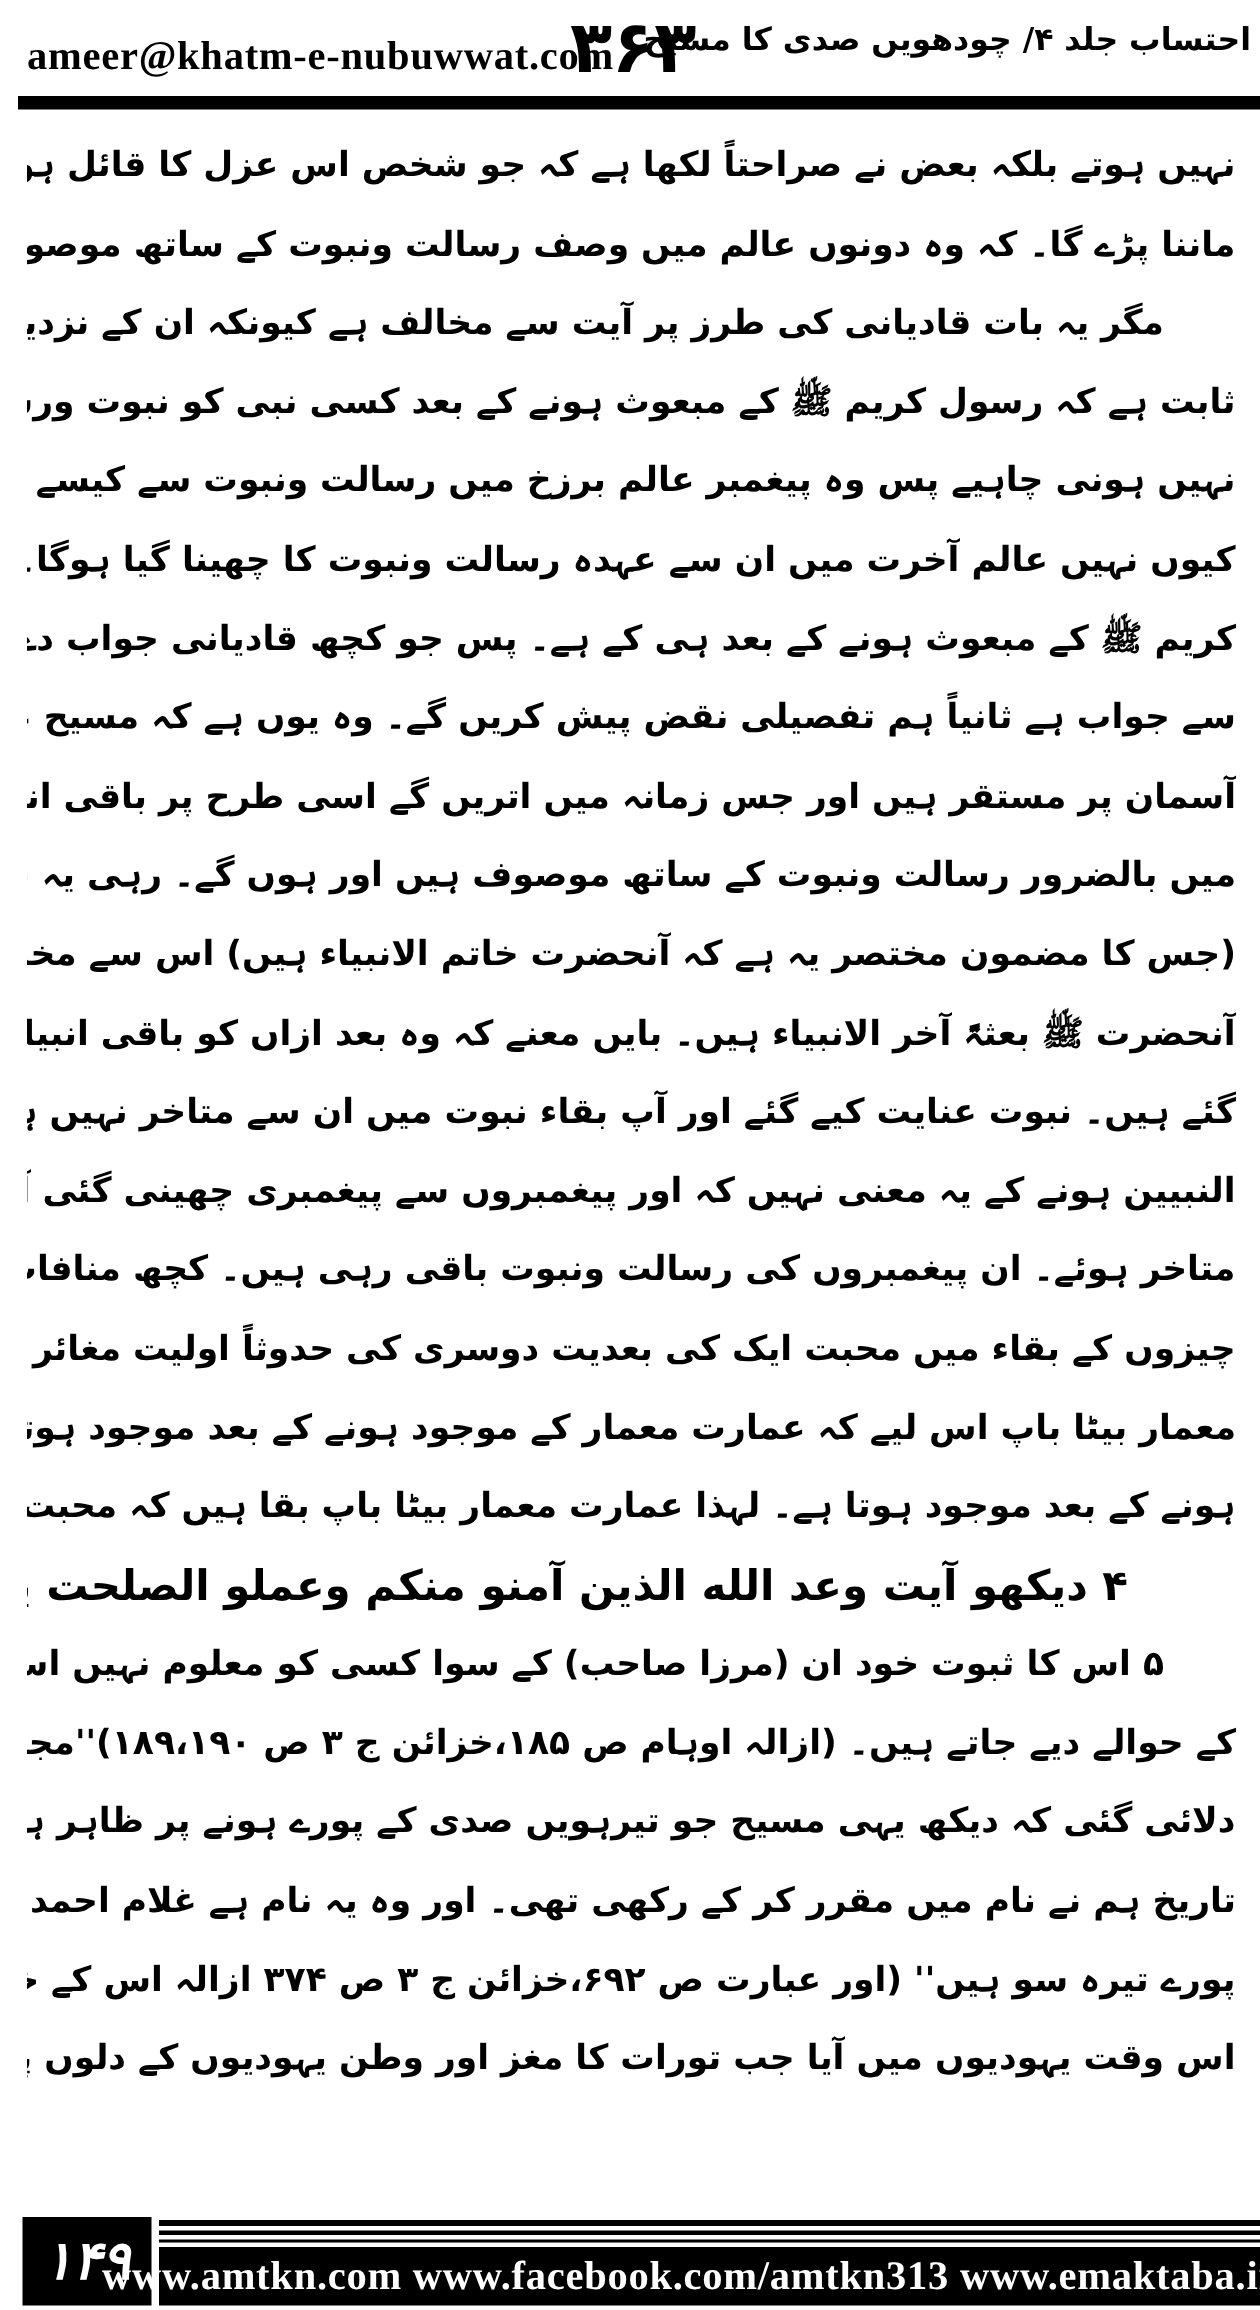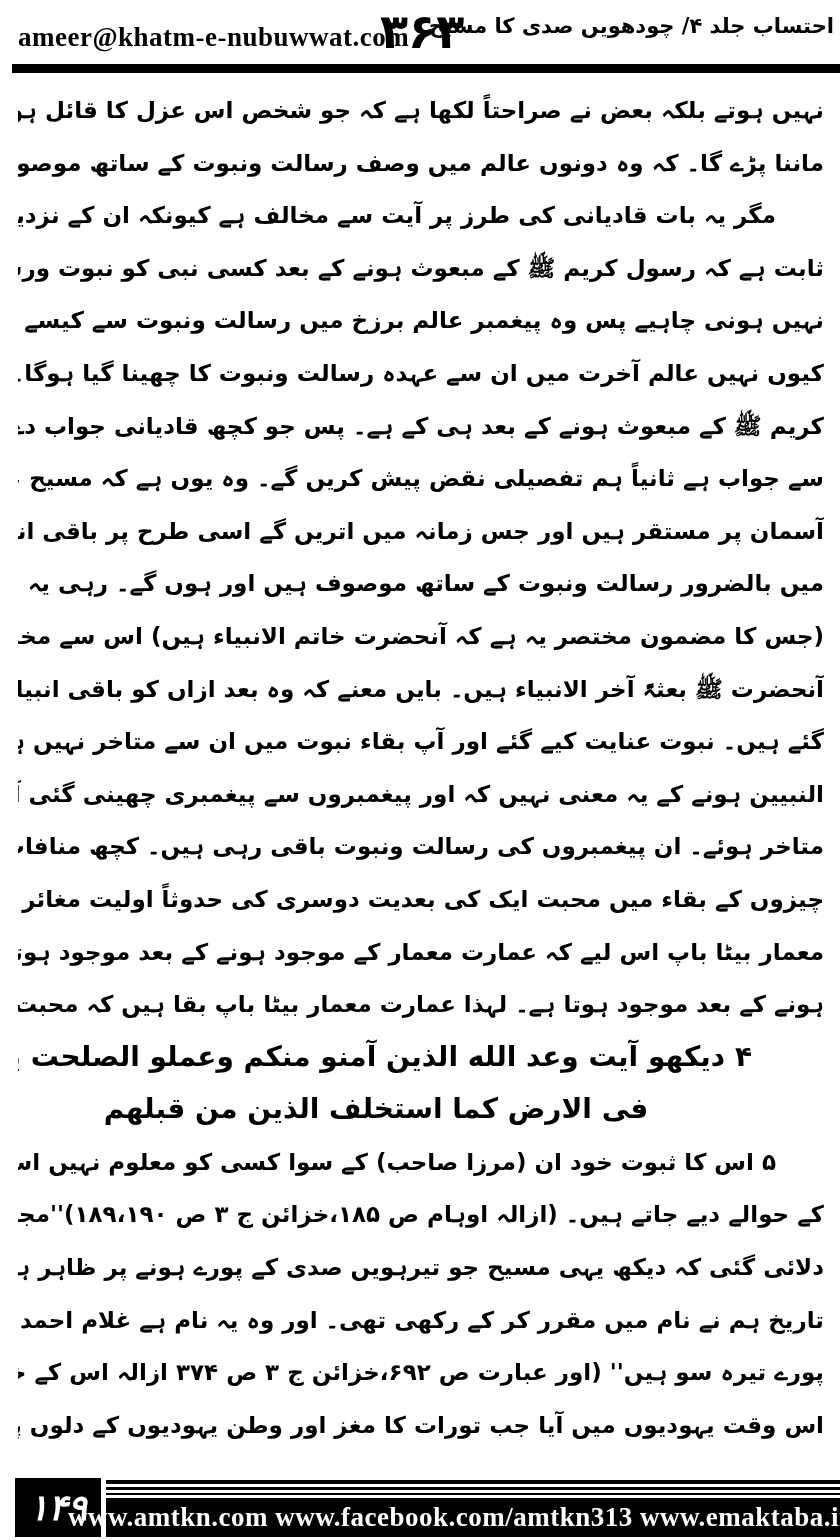--- a/index.html
+++ b/index.html
@@ -104,21 +104,20 @@
       <div class="ln n">میں بالضرور رسالت ونبوت کے ساتھ موصوف ہیں اور ہوں گے۔ رہی یہ بات کہ عقیدہ آیت</div>
       <div class="ln n">(جس کا مضمون مختصر یہ ہے کہ آنحضرت خاتم الانبیاء ہیں) اس سے مخالف ہے سوا ایسا نہیں ہے کیونکہ</div>
       <div class="ln n">آنحضرت ﷺ بعثۃً آخر الانبیاء ہیں۔ بایں معنے کہ وہ بعد ازاں کو باقی انبیاء علیہم السلام نبوت دیے</div>
       <div class="ln n">گئے ہیں۔ نبوت عنایت کیے گئے اور آپ بقاء نبوت میں ان سے متاخر نہیں ہیں۔ یعنی آپ کے خاتم</div>
       <div class="ln n">النبیین ہونے کے یہ معنی نہیں کہ اور پیغمبروں سے پیغمبری چھینی گئی آنحضرت ﷺ کے خاتم النبین ایسے</div>
       <div class="ln n">متاخر ہوئے۔ ان پیغمبروں کی رسالت ونبوت باقی رہی ہیں۔ کچھ منافات نہیں ہے۔ کیونکہ دو</div>
       <div class="ln n">چیزوں کے بقاء میں محبت ایک کی بعدیت دوسری کی حدوثاً اولیت مغائر نہیں ہے۔ دیکھو عمارت اور</div>
       <div class="ln n">معمار بیٹا باپ اس لیے کہ عمارت معمار کے موجود ہونے کے بعد موجود ہوتی ہے بیٹا باپ کے موجود</div>
       <div class="ln end">ہونے کے بعد موجود ہوتا ہے۔ لہذا عمارت معمار بیٹا باپ بقا ہیں کہ محبت رکھتے ہیں۔</div>
       <div class="ln ar">۴ دیکھو آیت وعد الله الذین آمنو منکم وعملو الصلحت یستخلفنهم</div>
-      <div class="ln arc">فی الارض کما استخلف الذین من قبلهم</div>
       <div class="ln p">۵ اس کا ثبوت خود ان (مرزا صاحب) کے سوا کسی کو معلوم نہیں اس واسطے ان کی تحریر</div>
       <div class="ln n">کے حوالے دیے جاتے ہیں۔ (ازالہ اوہام ص ۱۸۵،خزائن ج ۳ ص ۱۸۹،۱۹۰)''مجھے کشفی طور پر توجیہ</div>
       <div class="ln n">دلائی گئی کہ دیکھ یہی مسیح جو تیرہویں صدی کے پورے ہونے پر ظاہر ہونے والا تھا پہلے سے یہی</div>
       <div class="ln n">تاریخ ہم نے نام میں مقرر کر کے رکھی تھی۔ اور وہ یہ نام ہے غلام احمد قادیانی ۱۳۰۰ اس نام کے عدد</div>
       <div class="ln n">پورے تیرہ سو ہیں'' (اور عبارت ص ۶۹۲،خزائن ج ۳ ص ۳۷۴ ازالہ اس کے خلاف ہے)''مسیح</div>
       <div class="ln n">اس وقت یہودیوں میں آیا جب تورات کا مغز اور وطن یہودیوں کے دلوں پر سے اٹھایا گیا تھا۔ اور</div>
     </main>
 
   <footer>
     <div class="side-num">۱۴۹</div>

